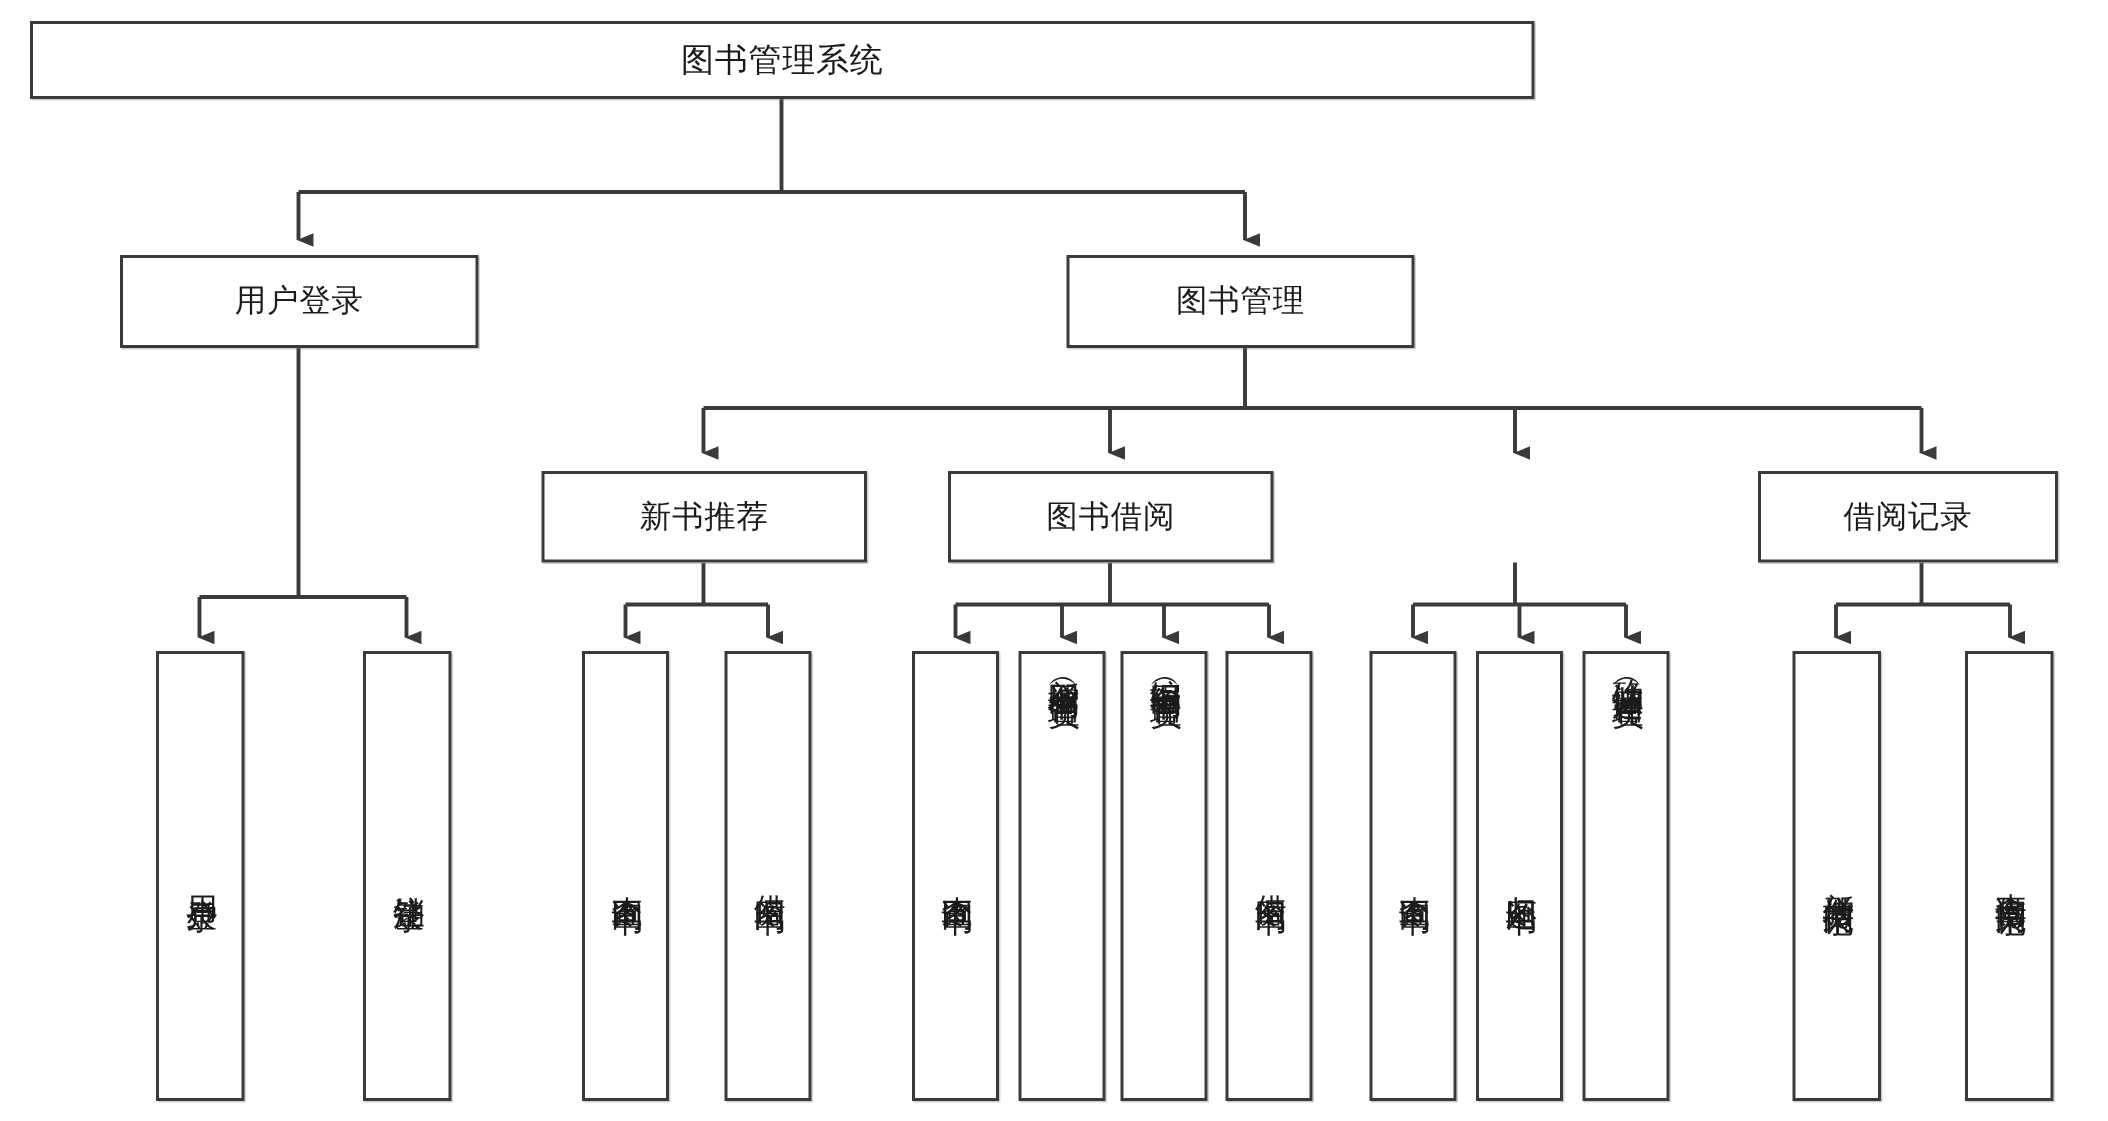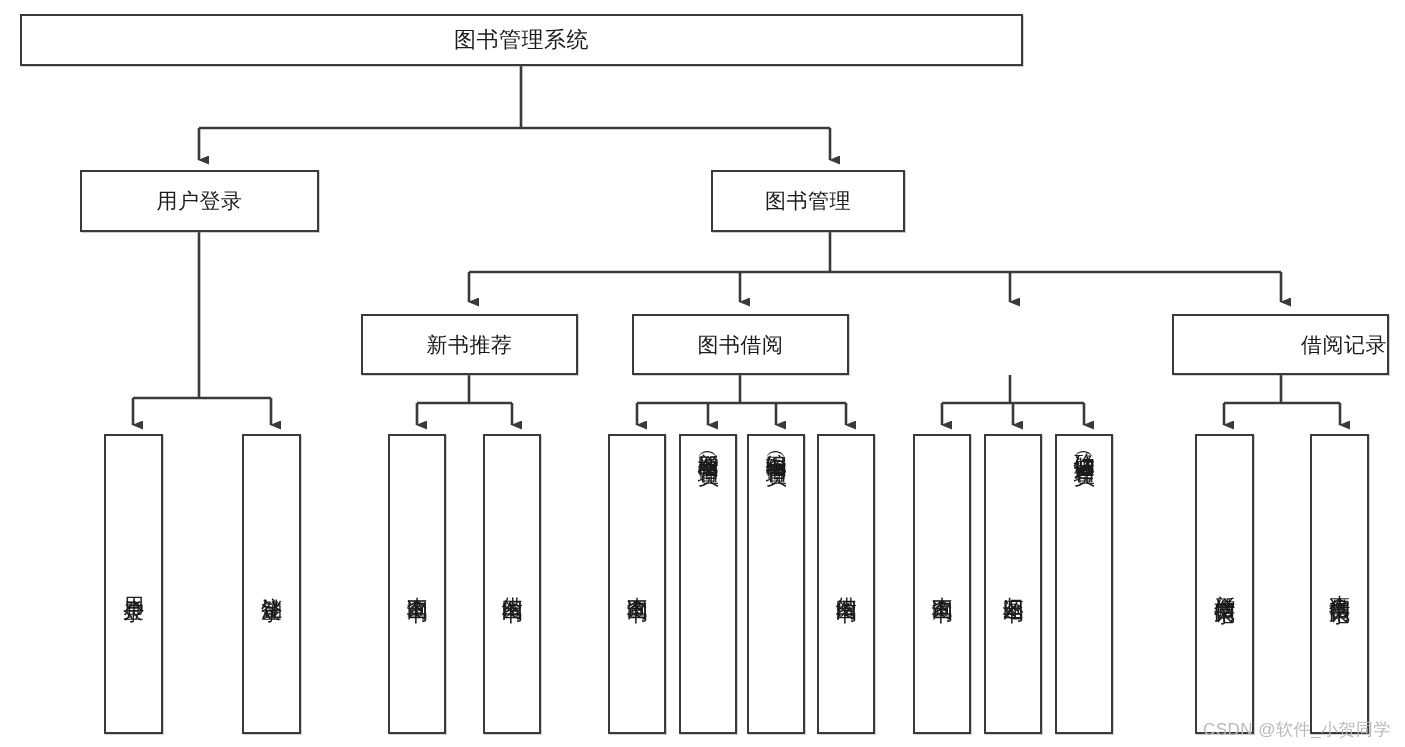--- a/index.html
+++ b/index.html
@@ -137,31 +137,31 @@
     </g>
   </svg>
 
   <div class="node horizontal root" style="left:20px; top:14px; width:1003px; height:52px;">
     <span class="label">图书管理系统</span>
   </div>
 
   <div class="node horizontal" style="left:80px; top:170px; width:239px; height:62px;">
     <span class="label">用户登录</span>
   </div>
-  <div class="node horizontal" style="left:711px; top:170px; width:194px; height:62px;">
+  <div class="node horizontal" style="left:711px; top:170px; width:232px; height:62px;">
     <span class="label">图书管理</span>
   </div>
 
   <div class="node horizontal" style="left:632px; top:314px; width:217px; height:61px;">
     <span class="label">图书借阅</span>
   </div>
   <div class="node horizontal" style="left:361px; top:314px; width:217px; height:61px;">
     <span class="label">新书推荐</span>
   </div>
-  <div class="node horizontal" style="left:1172px; top:314px; width:217px; height:61px;justify-content:flex-end;">
+  <div class="node horizontal" style="left:1172px; top:314px; width:200px; height:61px;">
     <span class="label">借阅记录</span>
   </div>
 
   <div class="node vertical align-mid" style="left:104px; top:434px; width:59px; height:300px;">
     <span class="label">用户登录</span>
   </div>
   <div class="node vertical align-mid" style="left:242px; top:434px; width:59px; height:300px;">
     <span class="label">注销登录</span>
   </div>
 
@@ -195,14 +195,13 @@
     <span class="label">确认归还（管理员）</span>
   </div>
 
   <div class="node vertical align-mid" style="left:1195px; top:434px; width:59px; height:300px;">
     <span class="label">新增借阅记录</span>
   </div>
   <div class="node vertical align-mid" style="left:1310px; top:434px; width:59px; height:300px;">
     <span class="label">查询借阅记录</span>
   </div>
 
-  <div id="watermark">CSDN @软件_小贺同学</div>
 </div>
 
 </body></html>

